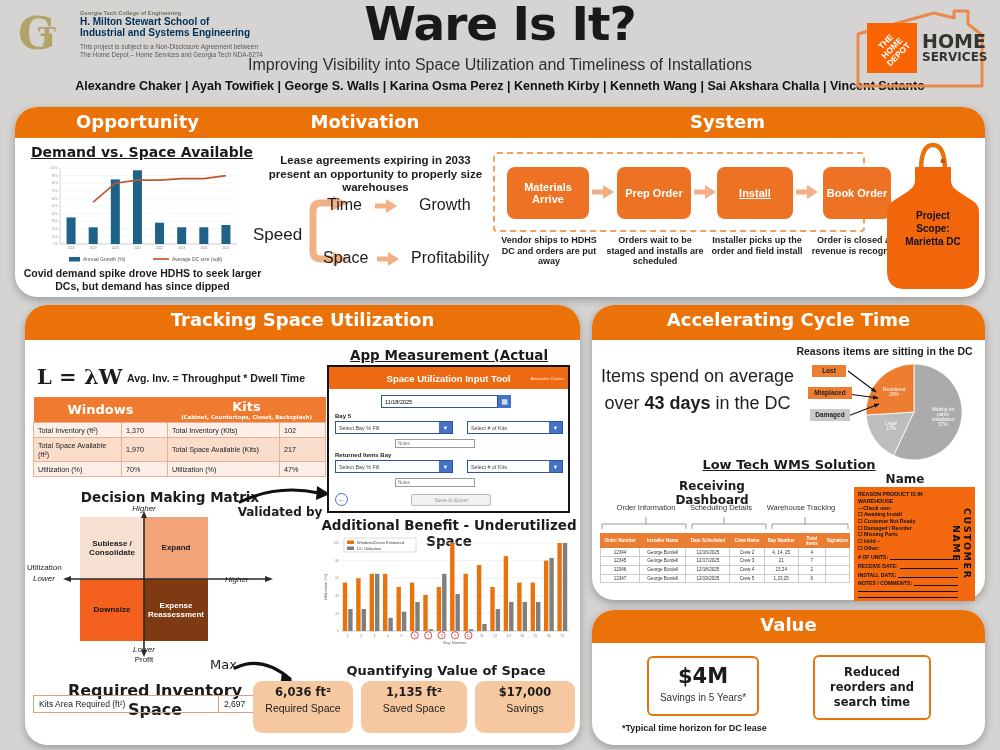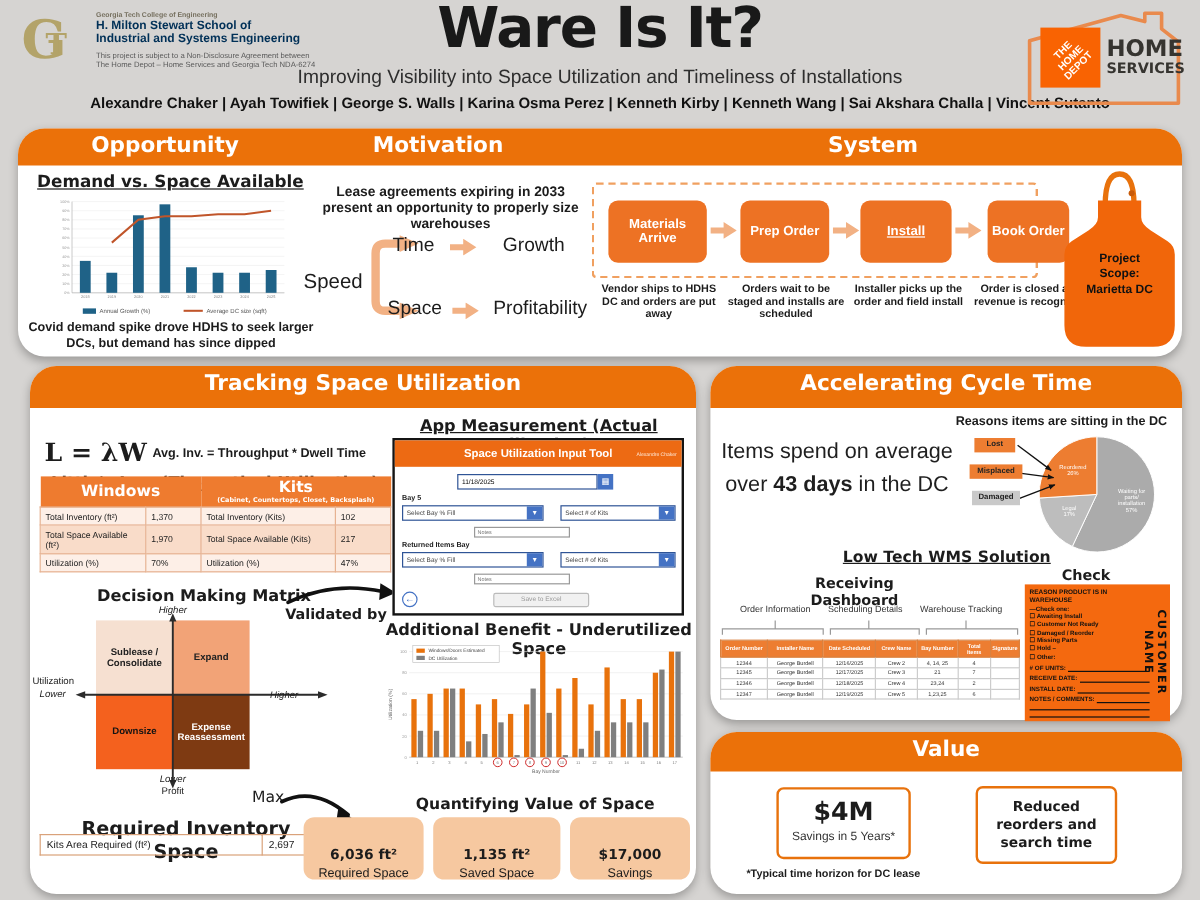--- a/index.html
+++ b/index.html
@@ -122,21 +122,21 @@
             border-radius:50%;color:#4472C4;font-size:8px;text-align:center;line-height:11px;}
   .save-btn{position:absolute;left:82px;top:127px;width:80px;height:12px;background:#f1f1f1;border:0.8px solid #bbb;
             border-radius:2px;color:#999;font-size:5.5px;text-align:center;line-height:11px;}
   #benefit-heading{left:296px;top:212px;width:256px;text-align:center;font-weight:bold;font-size:13.5px;
                    font-family:"DejaVu Sans",sans-serif;}
   #benefit-chart{position:absolute;left:296px;top:228px;}
   #max-label{left:185px;top:352px;font-weight:normal;font-size:13px;font-family:"DejaVu Sans",sans-serif;}
   #max-arrow{position:absolute;left:205px;top:352px;}
   #quant-heading{left:290px;top:358px;width:262px;text-align:center;font-weight:bold;font-size:13px;
                  font-family:"DejaVu Sans",sans-serif;}
-  .stat-box{position:absolute;top:376px;height:52px;background:#F6C8A0;border-radius:9px;text-align:center;padding-top:24px;}
+  .stat-box{position:absolute;top:376px;height:52px;background:#F6C8A0;border-radius:9px;text-align:center;padding-top:4px;}
   #stat0{left:228px;width:100px;} #stat1{left:336px;width:106px;} #stat2{left:450px;width:100px;}
   .stat-val{font-weight:bold;font-size:11.5px;font-family:"DejaVu Sans",sans-serif;}
   .stat-lab{font-size:10.5px;margin-top:3px;}
 
   
   #panel-cycle{left:592px;top:305px;width:393px;height:295px;}
   #panel-cycle .band{height:35px;}
   #bt-cycle{left:0;width:393px;}
   #cycle-lead{left:8px;top:58px;width:195px;text-align:center;font-size:18px;line-height:27px;color:#1f1f1f;}
   #pie-heading{left:195px;top:40px;width:195px;text-align:center;font-weight:bold;font-size:10.5px;}
@@ -574,21 +574,21 @@
             <path d="M0,0 L5,2 L0,4 Z" fill="#111"></path>
           </marker>
         </defs>
         <line x1="44" y1="20" x2="72" y2="41" stroke="#111" stroke-width="1.1" marker-end="url(#pah)"></line>
         <line x1="44" y1="43" x2="74" y2="47" stroke="#111" stroke-width="1.1" marker-end="url(#pah)"></line>
         <line x1="44" y1="65" x2="75" y2="53" stroke="#111" stroke-width="1.1" marker-end="url(#pah)"></line>
       </svg>
 
     <div class="abs uhead" id="wms-heading">Low Tech WMS Solution</div>
     <div class="abs" id="dash-heading">Receiving Dashboard</div>
-    <div class="abs" id="label-heading">Check</div>
+    <div class="abs" id="label-heading">Name</div>
     <div class="grp-lab" id="grp0">Order Information</div>
     <div class="grp-lab" id="grp1">Scheduling Details</div>
     <div class="grp-lab" id="grp2">Warehouse Tracking</div>
     <svg id="braces" width="250" height="16" viewBox="0 0 250 16">
       <path d="M2,14 V9 H86 V14 M46,9 V2" fill="none" stroke="#999" stroke-width="1"></path>
       <path d="M92,14 V9 H166 V14 M124,9 V2" fill="none" stroke="#999" stroke-width="1"></path>
       <path d="M172,14 V9 H248 V14 M205,9 V2" fill="none" stroke="#999" stroke-width="1"></path>
     </svg>
     <table class="wms-table">
       <thead id="wms-head">

